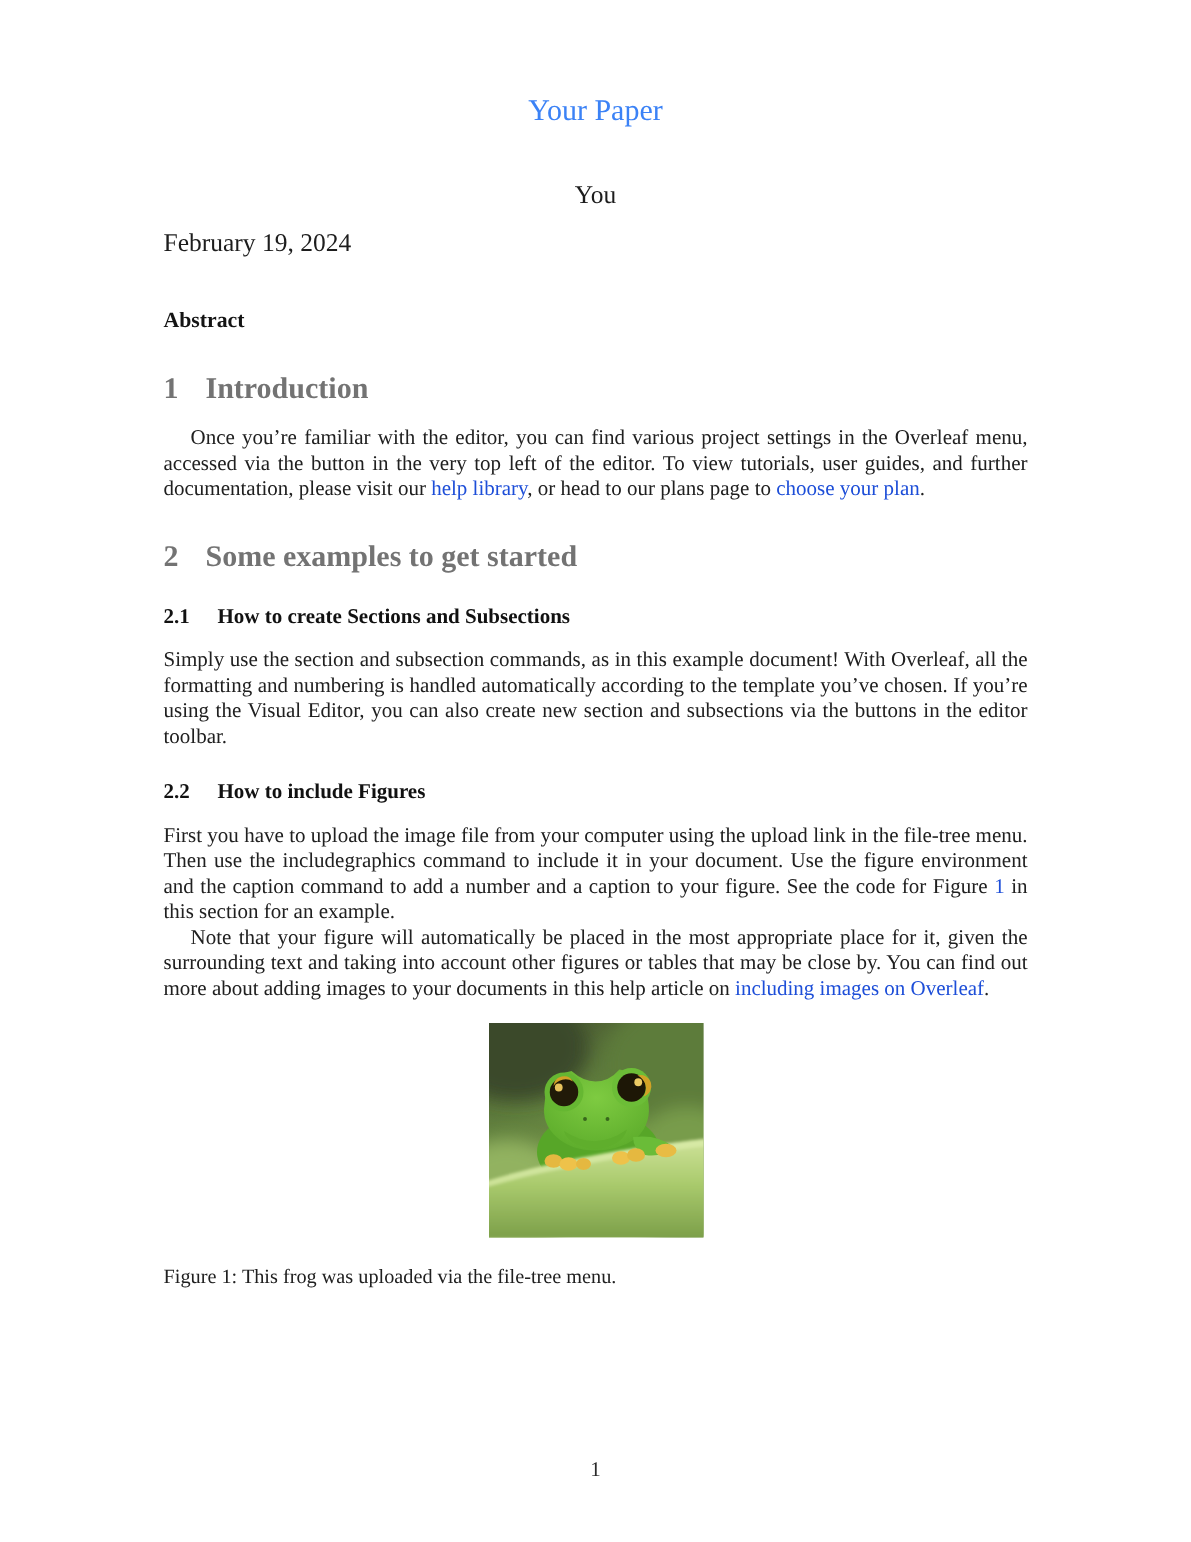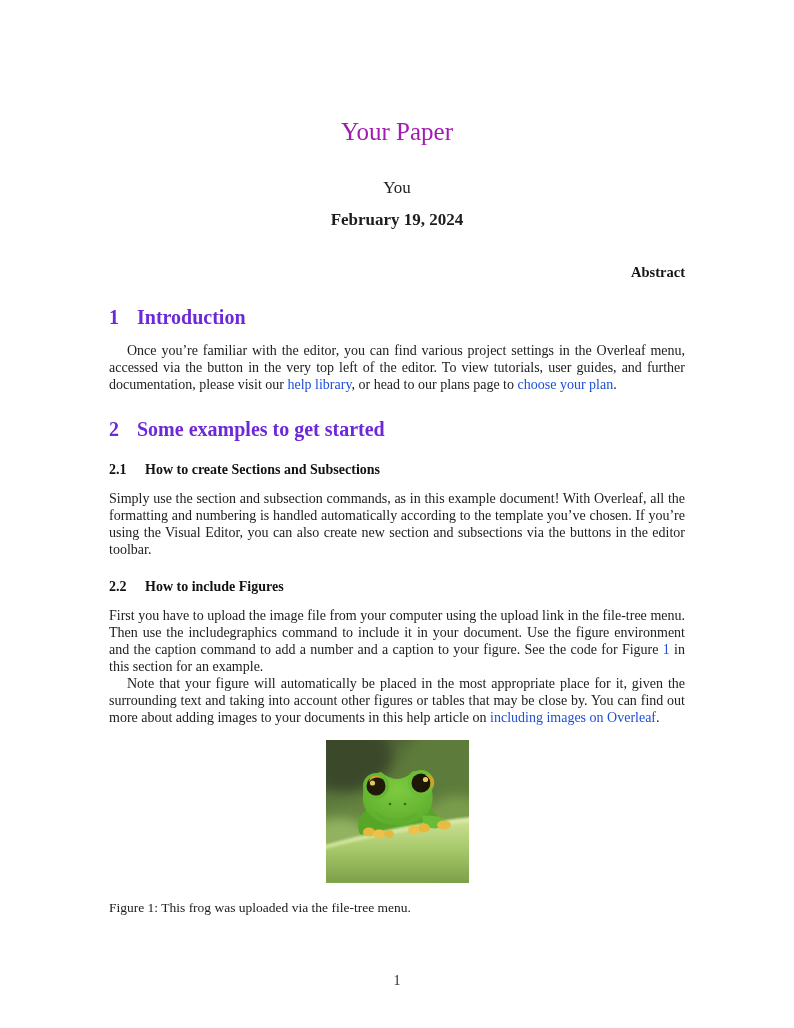--- a/index.html
+++ b/index.html
@@ -11,61 +11,59 @@
     margin: 0 auto;
     background: #ffffff;
     font-family: "Liberation Serif", "DejaVu Serif", serif;
     color: #1d1d1d;
     overflow: hidden;
   }
   .content { padding: 0 109px; }
 
   .doc-title {
     margin: 0;
-    padding-top: 117px;
-    font-size: 25px;
+    padding-top: 59px;
+    font-size: 20px;
     line-height: 30px;
     font-weight: 400;
     text-align: center;
-    color: #a21caf;
+    color: #3b82f6;
   }
   .doc-author {
     margin-top: 31px;
     font-size: 17px;
     line-height: 20px;
     text-align: center;
   }
   .doc-date {
     margin-top: 12px;
     font-size: 17px;
     line-height: 20px;
-    text-align: center;
-    font-weight: bold;
   }
   .abstract-heading {
     margin-top: 34px;
     font-size: 14.5px;
     line-height: 17px;
     font-weight: 700;
-    text-align: right;
+    text-align: left;
     color: #141414;
   }
   .abstract-body {
     margin-top: 6px;
     padding: 0 47px;
     font-size: 13.5px;
     line-height: 17px;
   }
 
   h2.sec {
     margin: 25px 0 13px 0;
     font-size: 20px;
     line-height: 23px;
     font-weight: 700;
-    color: #6d28d9;
+    color: #737373;
   }
   h2.sec .sec-num { display: inline-block; min-width: 28px; }
   h3.subsec {
     margin: 19px 0 11px 0;
     font-size: 14px;
     line-height: 19px;
     font-weight: 700;
     color: #111111;
   }
   h3.subsec .sec-num { display: inline-block; min-width: 36px; }

